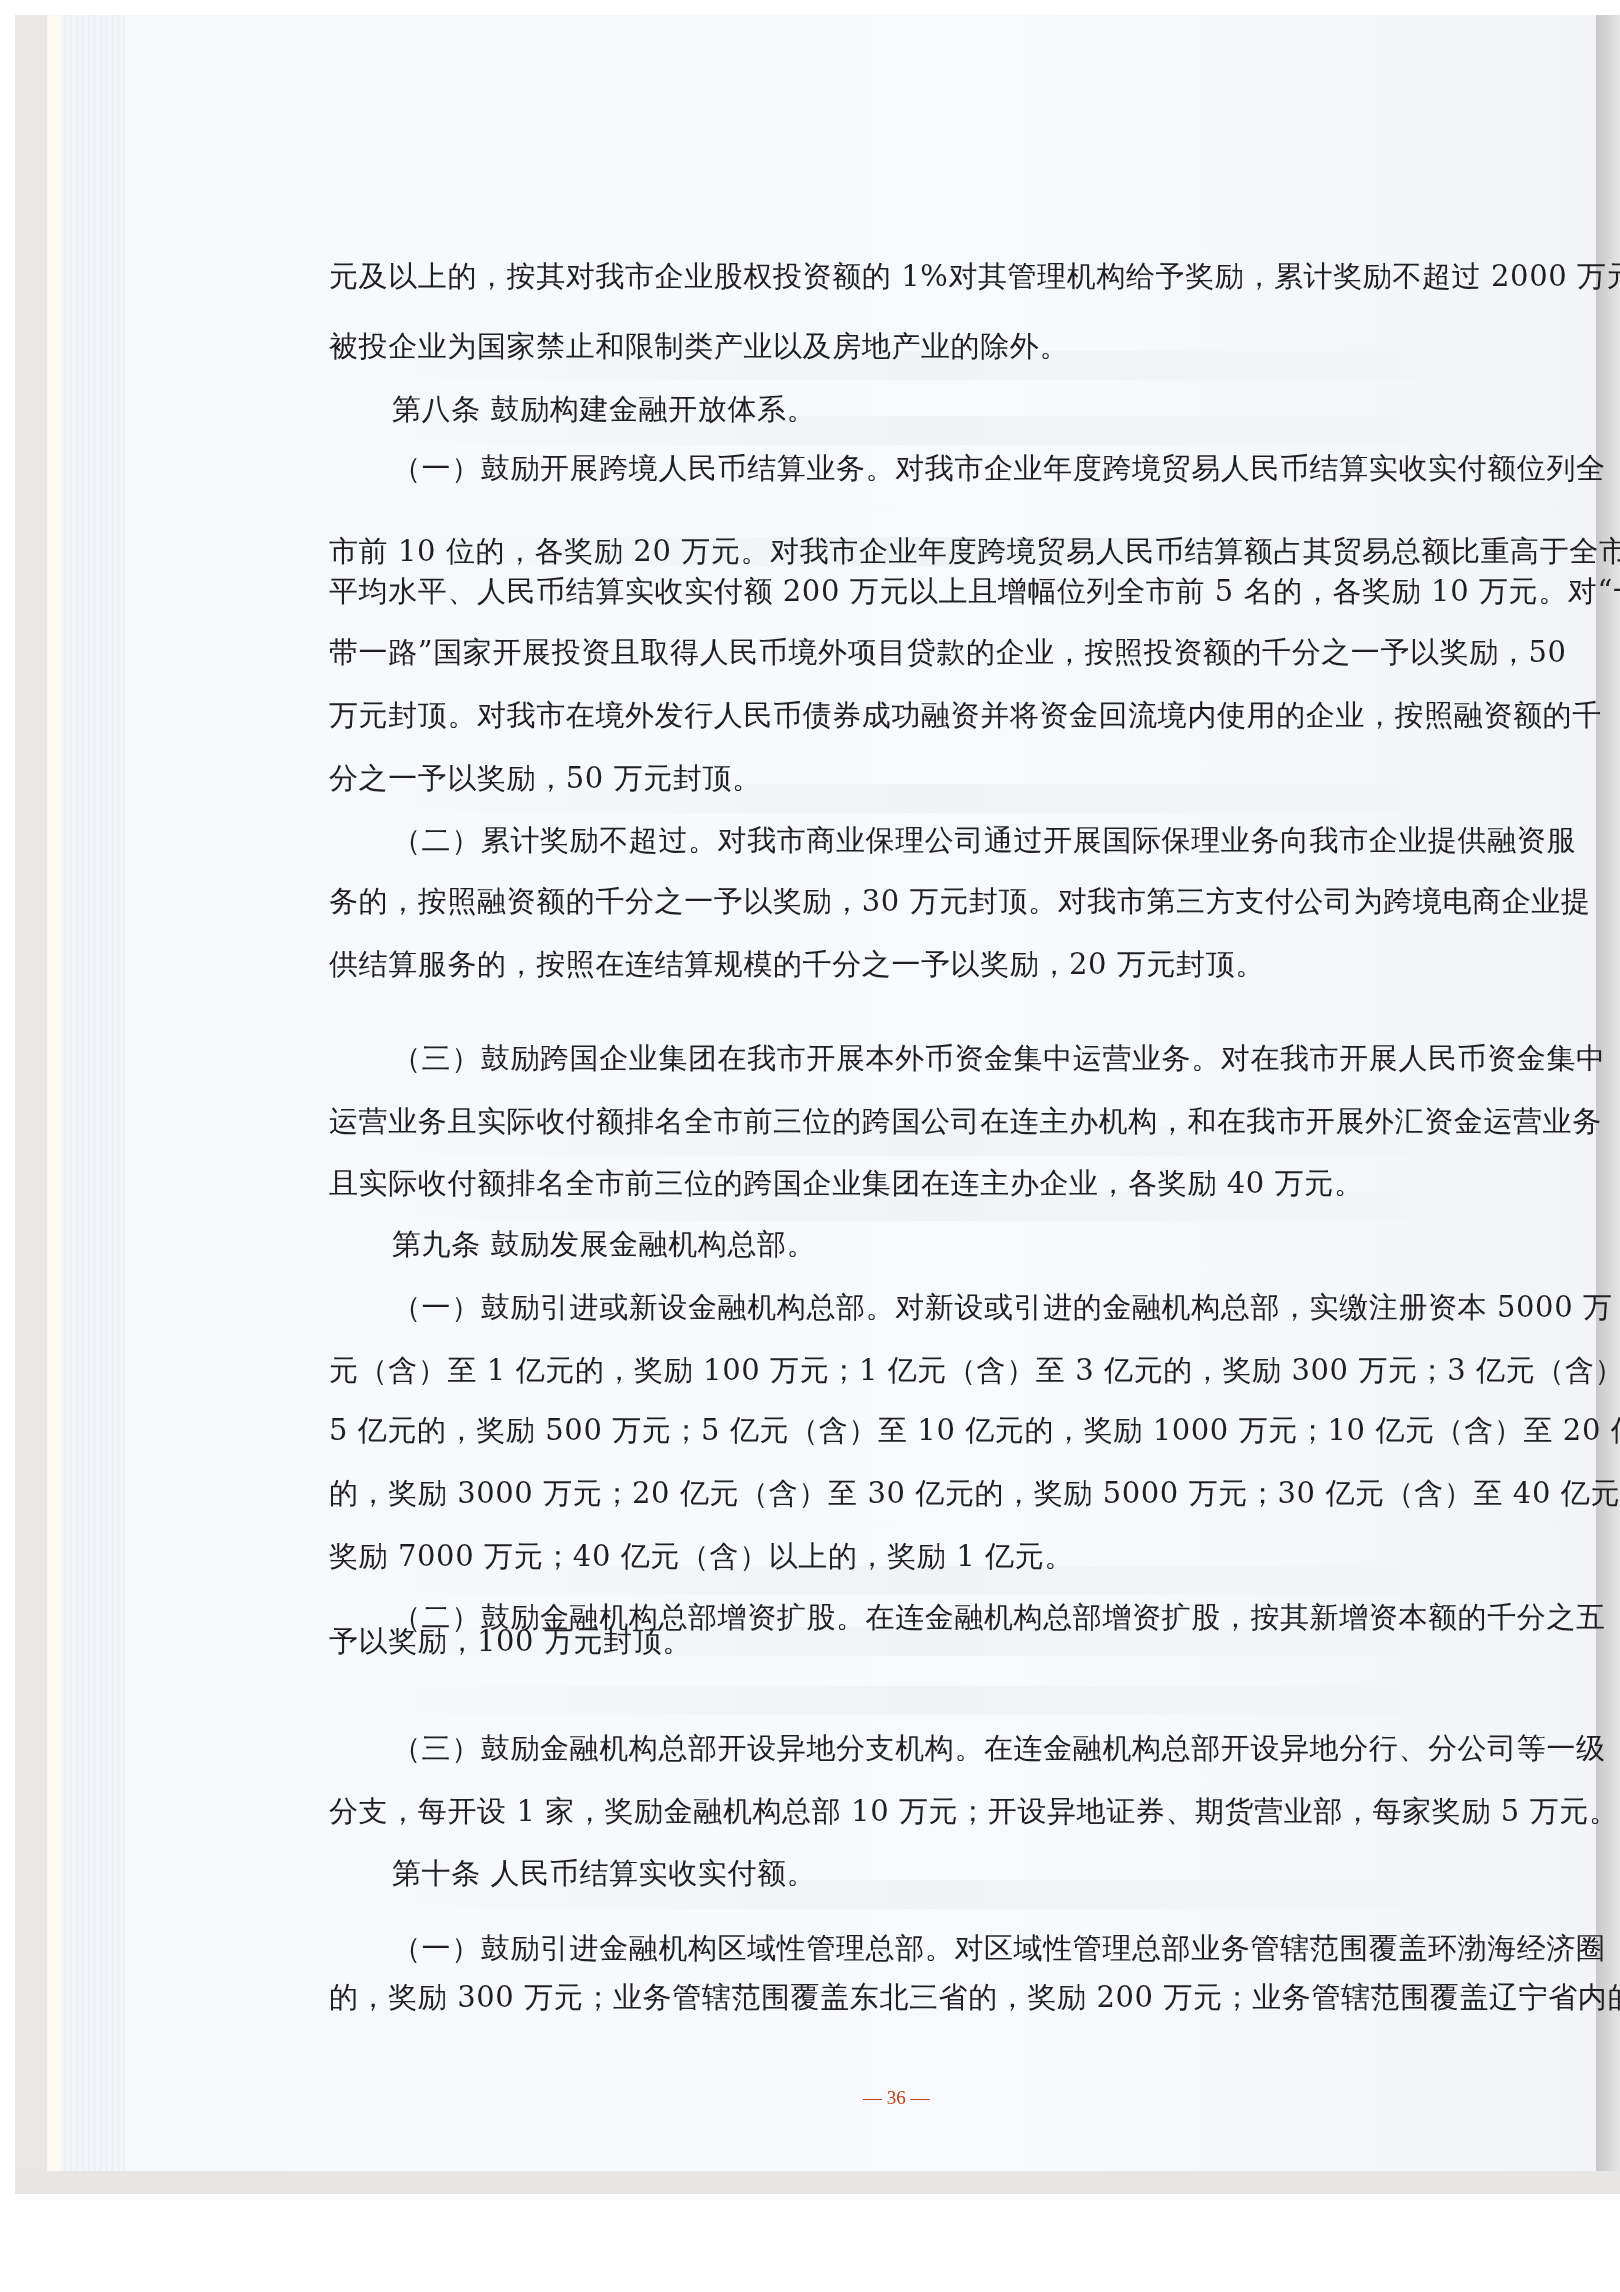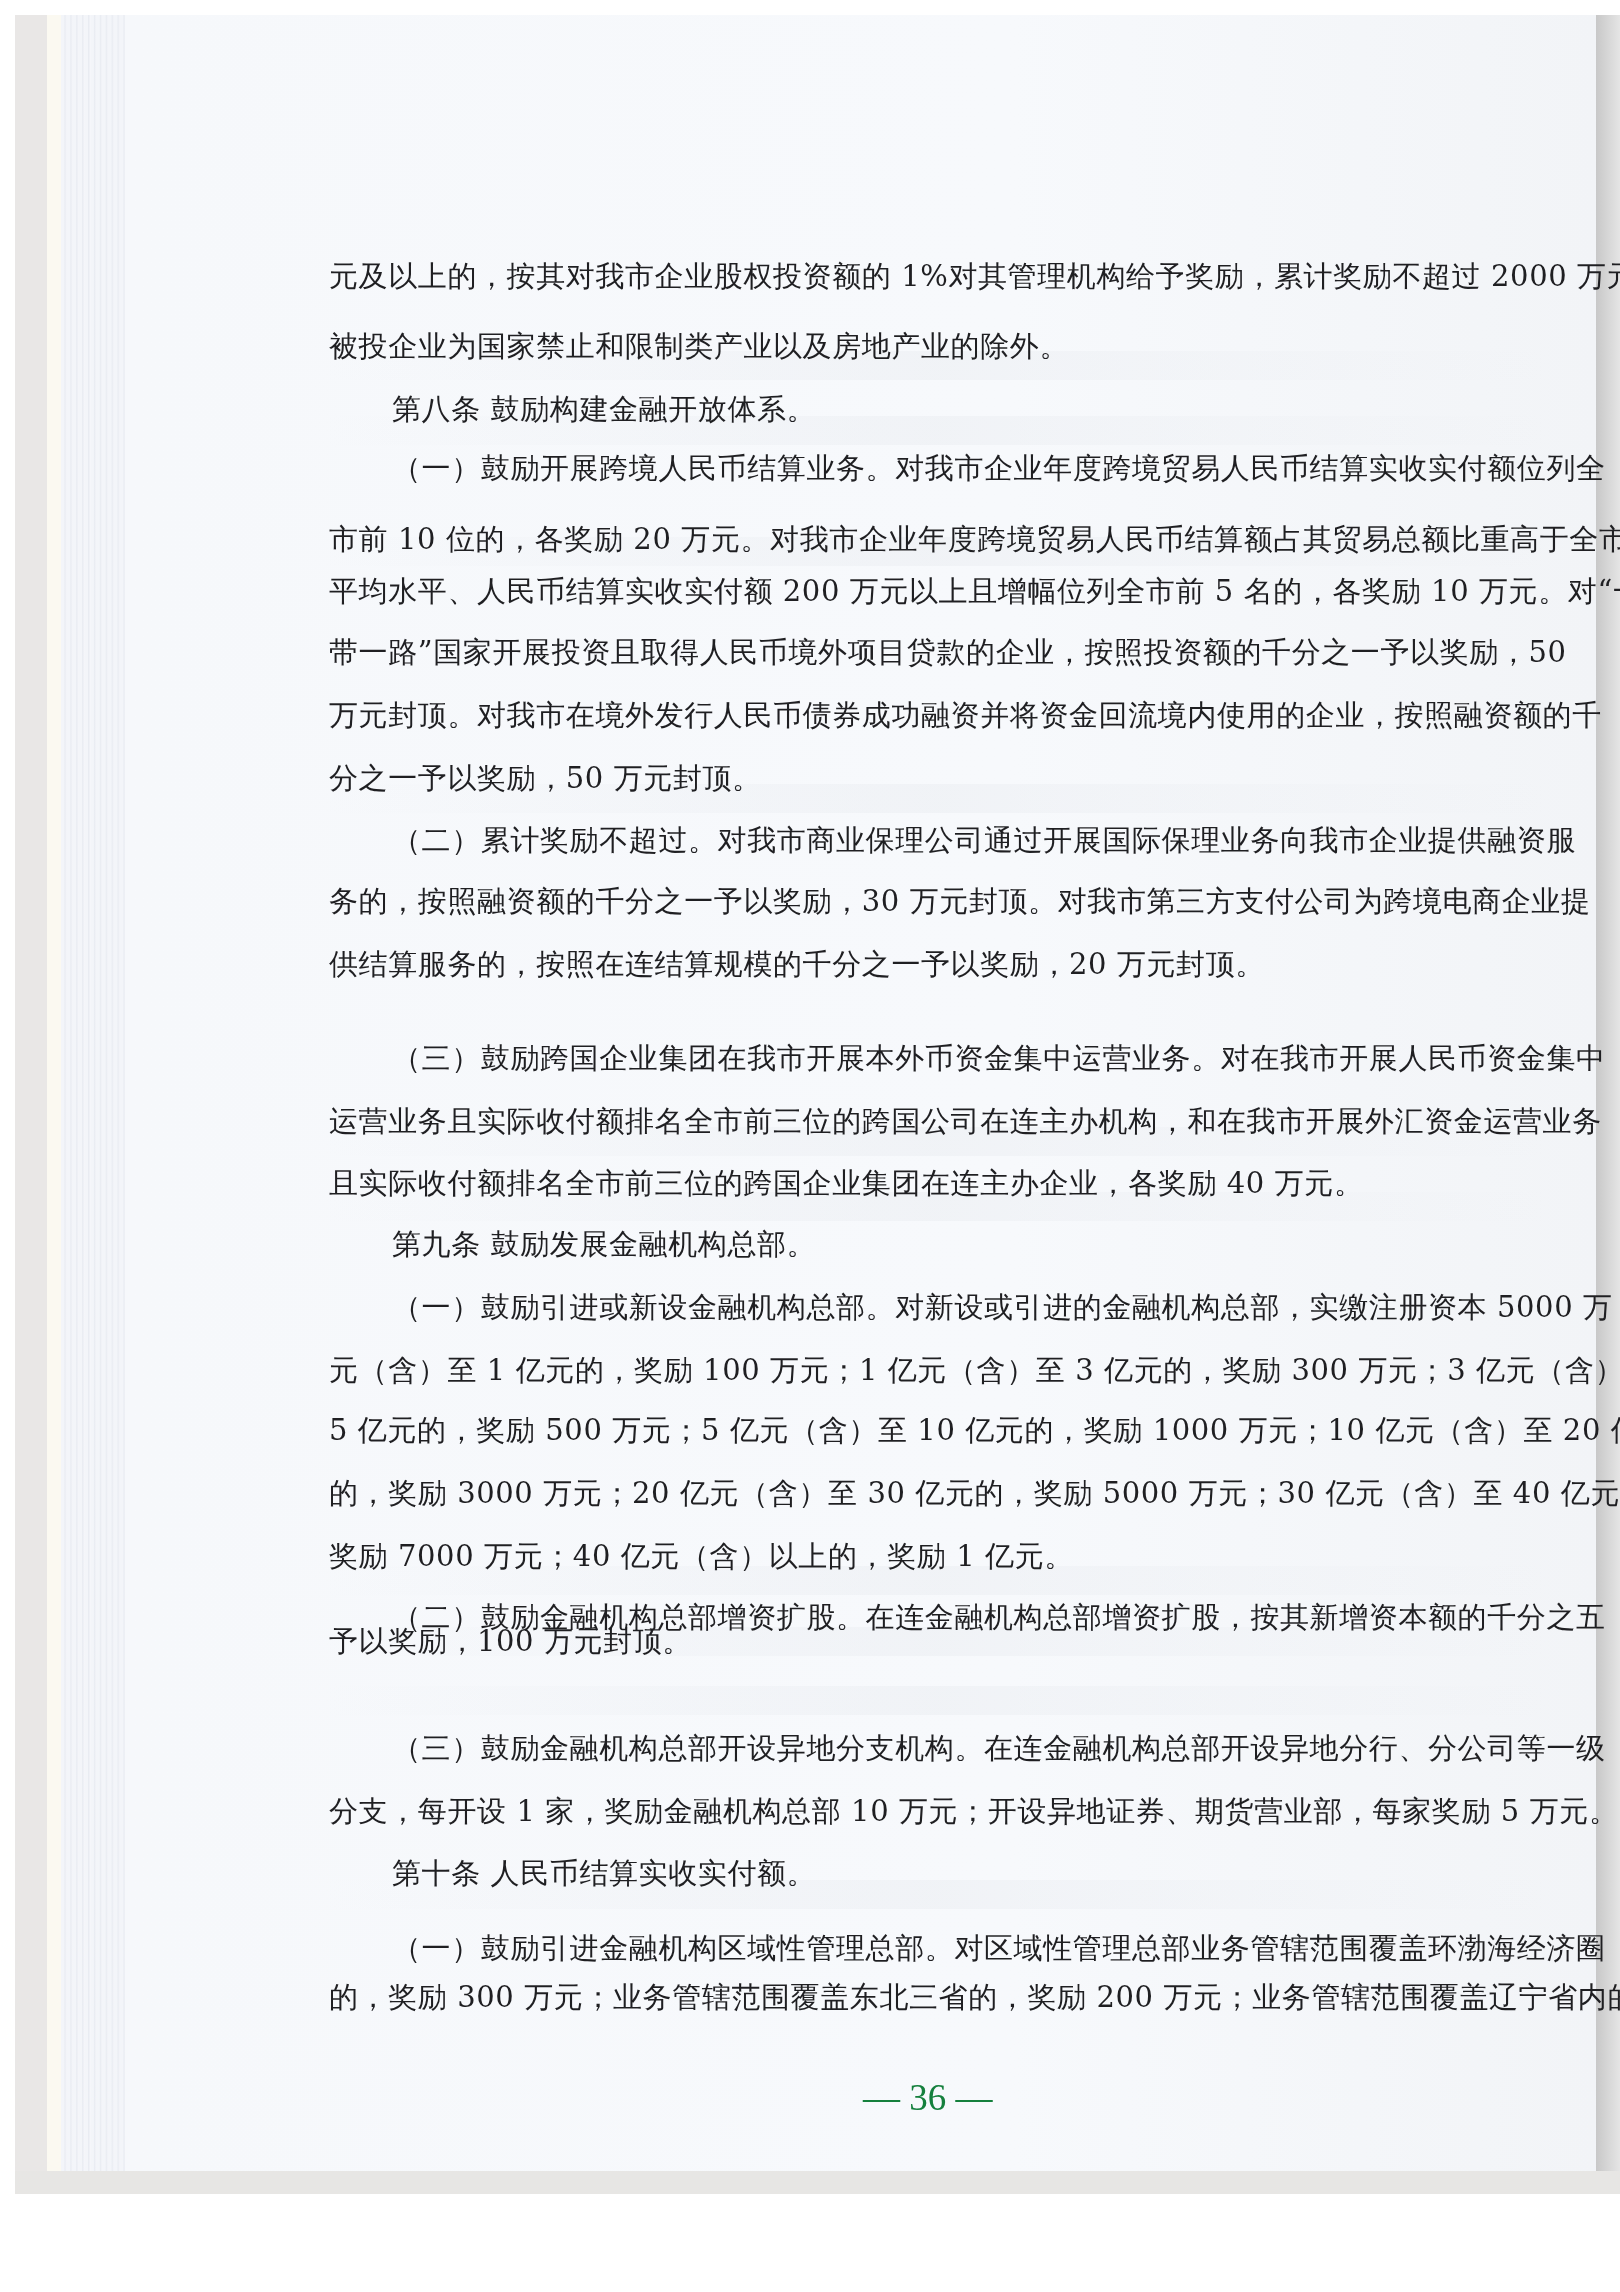--- a/index.html
+++ b/index.html
@@ -99,23 +99,23 @@
     }
     .line.indent {
       padding-left: 63px;
       box-sizing: border-box;
     }
     .page-number {
       position: absolute;
       left: 863px;
       top: 2078px;
       width: 196px;
-      font-size: 37px;
+      font-size: 19px;
       line-height: 39px;
-      color: #15803d;
+      color: #c2410c;
       font-family: "Liberation Serif", serif;
     }
   </style>
 </head>
 <body>
 
 <div>
   <div class="scan-frame"></div>
   <div class="stack-edge"></div>
   <div class="page-stack"></div>
@@ -136,21 +136,21 @@
   <div class="bleed" style="top:1627px;"></div>
   <div class="bleed" style="top:1686px;"></div>
   <div class="bleed" style="top:1880px;"></div>
 </div>
 
 <div class="text-body" id="text-body">
     <div class="line justify" style="top: 257px;">元及以上的，按其对我市企业股权投资额的 1%对其管理机构给予奖励，累计奖励不超过 2000 万元，</div>
     <div class="line" style="top: 327px;">被投企业为国家禁止和限制类产业以及房地产业的除外。</div>
     <div class="line indent" style="top: 390px;">第八条  鼓励构建金融开放体系。</div>
     <div class="line justify indent" style="top: 449px;">（一）鼓励开展跨境人民币结算业务。对我市企业年度跨境贸易人民币结算实收实付额位列全</div>
-    <div class="line justify" style="top: 520px;">市前 10 位的，各奖励 20 万元。对我市企业年度跨境贸易人民币结算额占其贸易总额比重高于全市</div>
+    <div class="line justify" style="top: 532px;">市前 10 位的，各奖励 20 万元。对我市企业年度跨境贸易人民币结算额占其贸易总额比重高于全市</div>
     <div class="line justify" style="top: 572px;">平均水平、人民币结算实收实付额 200 万元以上且增幅位列全市前 5 名的，各奖励 10 万元。对“一</div>
     <div class="line justify" style="top: 633px;">带一路”国家开展投资且取得人民币境外项目贷款的企业，按照投资额的千分之一予以奖励，50</div>
     <div class="line justify" style="top: 696px;">万元封顶。对我市在境外发行人民币债券成功融资并将资金回流境内使用的企业，按照融资额的千</div>
     <div class="line" style="top: 759px;">分之一予以奖励，50 万元封顶。</div>
     <div class="line justify indent" style="top: 821px;">（二）累计奖励不超过。对我市商业保理公司通过开展国际保理业务向我市企业提供融资服</div>
     <div class="line justify" style="top: 882px;">务的，按照融资额的千分之一予以奖励，30 万元封顶。对我市第三方支付公司为跨境电商企业提</div>
     <div class="line" style="top: 945px;">供结算服务的，按照在连结算规模的千分之一予以奖励，20 万元封顶。</div>
     <div class="line justify indent" style="top: 1039px;">（三）鼓励跨国企业集团在我市开展本外币资金集中运营业务。对在我市开展人民币资金集中</div>
     <div class="line justify" style="top: 1102px;">运营业务且实际收付额排名全市前三位的跨国公司在连主办机构，和在我市开展外汇资金运营业务</div>
     <div class="line" style="top: 1164px;">且实际收付额排名全市前三位的跨国企业集团在连主办企业，各奖励 40 万元。</div>

